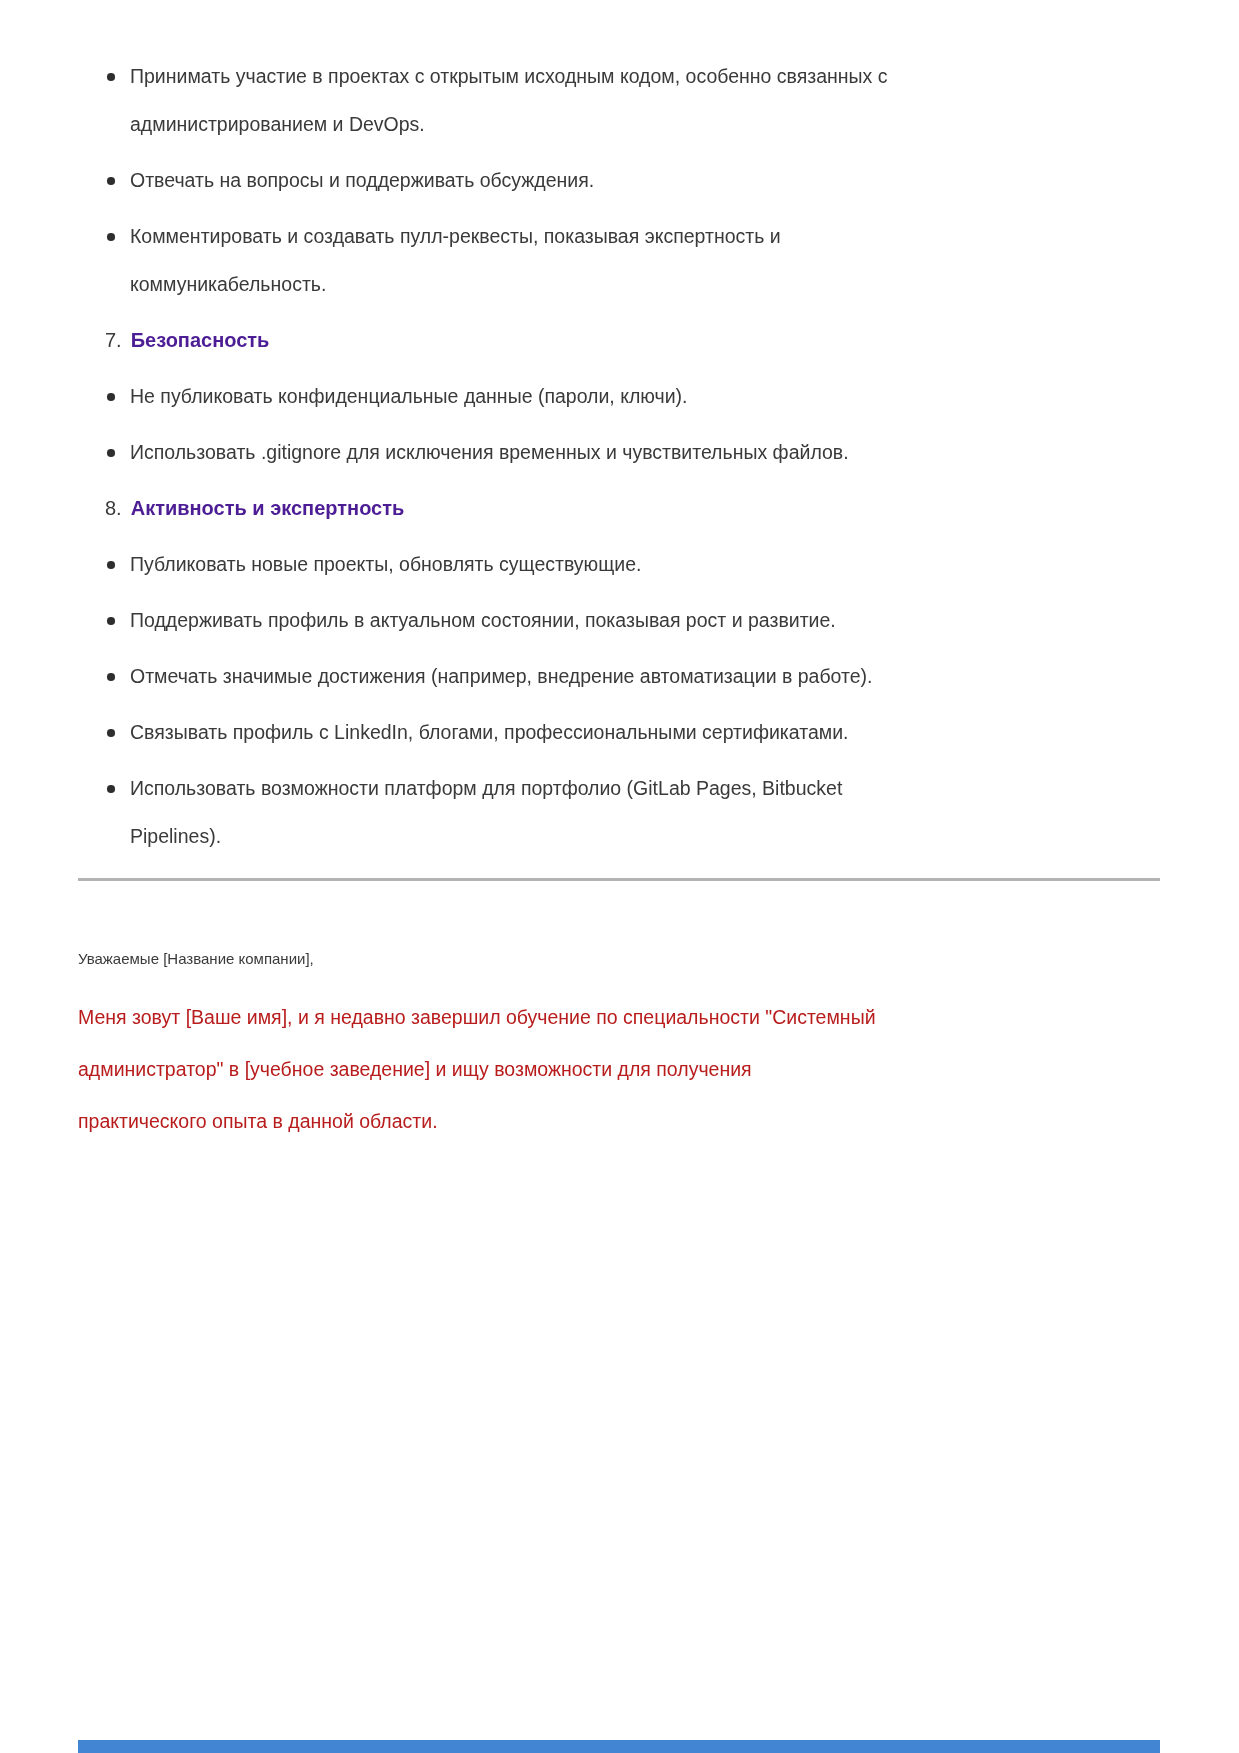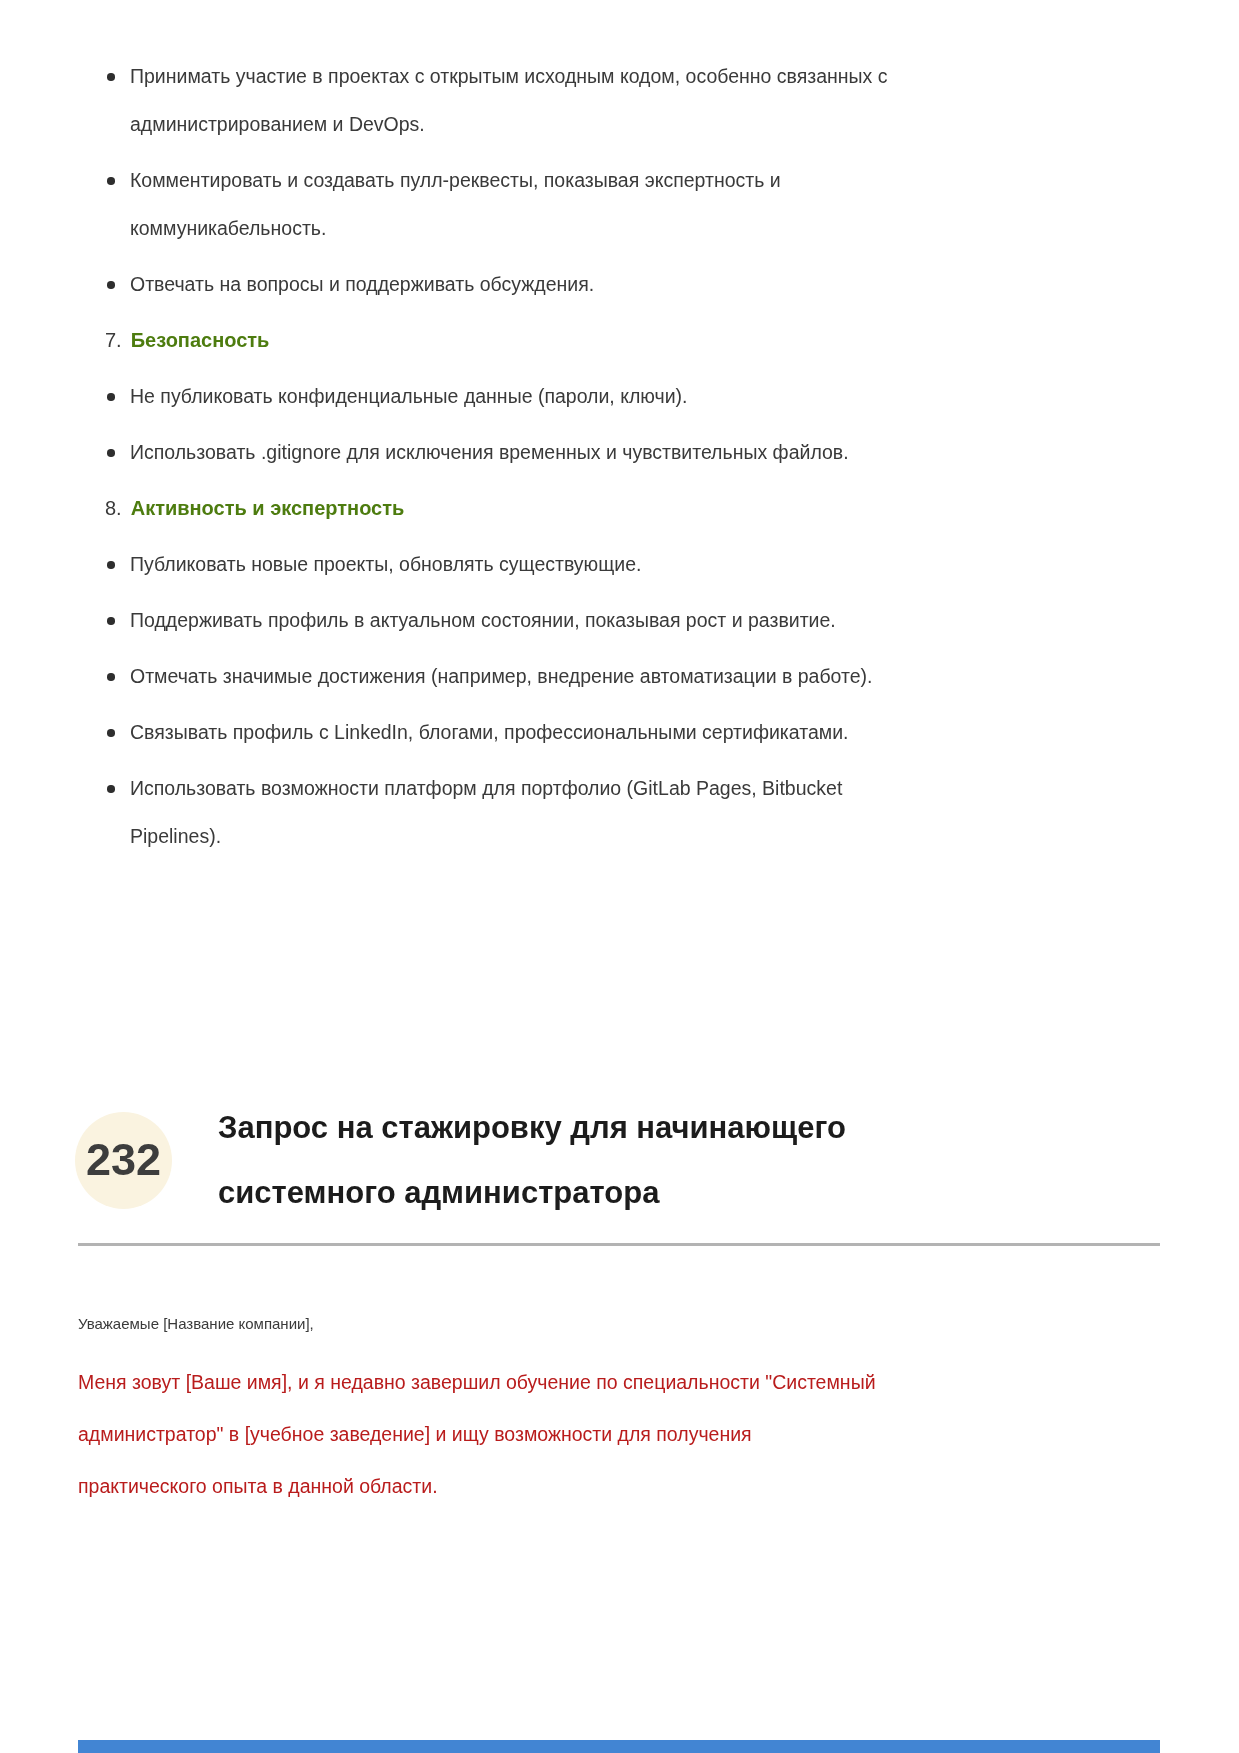--- a/index.html
+++ b/index.html
@@ -54,21 +54,21 @@
     line-height: 48px;
     margin: 0 0 8px 0;
   }
   .section-heading .num {
     font-weight: 400;
     color: #3a3a3a;
     margin-right: 9px;
   }
   .section-heading .ttl {
     font-weight: 700;
-    color: #4d7c0f;
+    color: #4c1d95;
   }
   
   .chapter-header {
     display: flex;
     align-items: center;
     margin-top: 235px;
   }
   .chapter-badge {
     flex: 0 0 auto;
     width: 97px;
@@ -123,22 +123,22 @@
     background: #4285d3;
   }
 </style>
 </head>
 <body>
 
 <div class="page">
 
   <ul class="doc-list">
     <li>Принимать участие в проектах с открытым исходным кодом, особенно связанных с администрированием и DevOps.</li>
+    <li>Отвечать на вопросы и поддерживать обсуждения.</li>
     <li>Комментировать и создавать пулл-реквесты, показывая экспертность и коммуникабельность.</li>
-    <li>Отвечать на вопросы и поддерживать обсуждения.</li>
   </ul>
 
   <div class="section-heading">
     <span class="num">7.</span><span class="ttl">Безопасность</span>
   </div>
   <ul class="doc-list">
     <li>Не публиковать конфиденциальные данные (пароли, ключи).</li>
     <li>Использовать .gitignore для исключения временных и чувствительных файлов.</li>
   </ul>
 
@@ -149,26 +149,20 @@
     <li>Публиковать новые проекты, обновлять существующие.</li>
     <li>Поддерживать профиль в актуальном состоянии, показывая рост и развитие.</li>
     <li>Отмечать значимые достижения (например, внедрение автоматизации в работе).</li>
   </ul>
 
   <ul class="doc-list">
     <li>Связывать профиль с LinkedIn, блогами, профессиональными сертификатами.</li>
     <li>Использовать возможности платформ для портфолио (GitLab Pages, Bitbucket Pipelines).</li>
   </ul>
 
-  <div class="chapter-header">
-    <div class="chapter-badge">
-      <span>232</span>
-    </div>
-    <h1 class="chapter-title">Запрос на стажировку для начинающего системного администратора</h1>
-  </div>
   <hr class="chapter-rule">
 
   <p class="letter-salutation">Уважаемые [Название компании],</p>
   <p class="letter-paragraph">Меня зовут [Ваше имя], и я недавно завершил обучение по специальности "Системный администратор" в [учебное заведение] и ищу возможности для получения практического опыта в данной области.</p>
 
   <div class="bottom-bar"></div>
 
 </div>
 
 </body></html>

